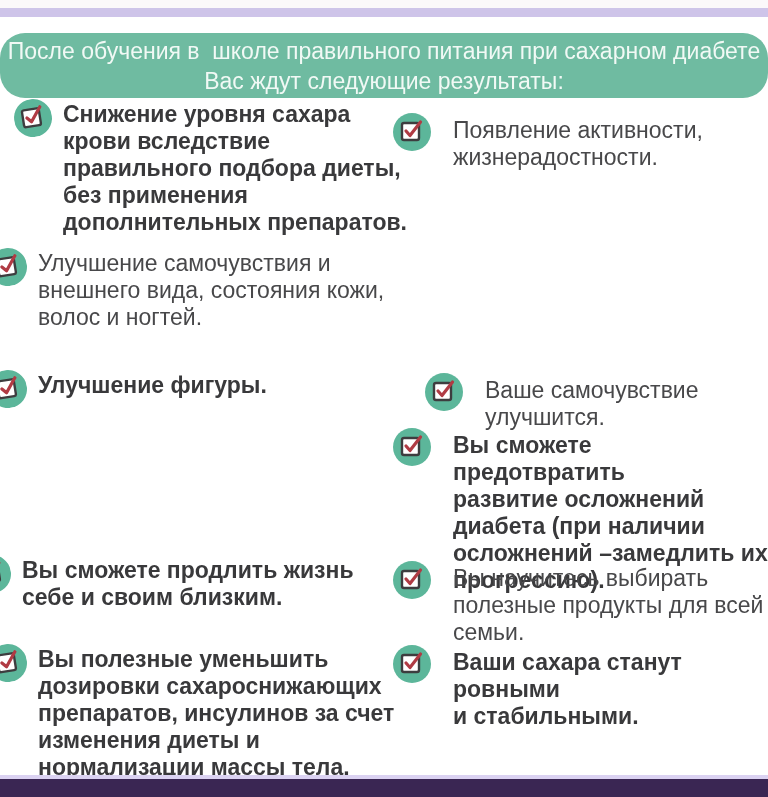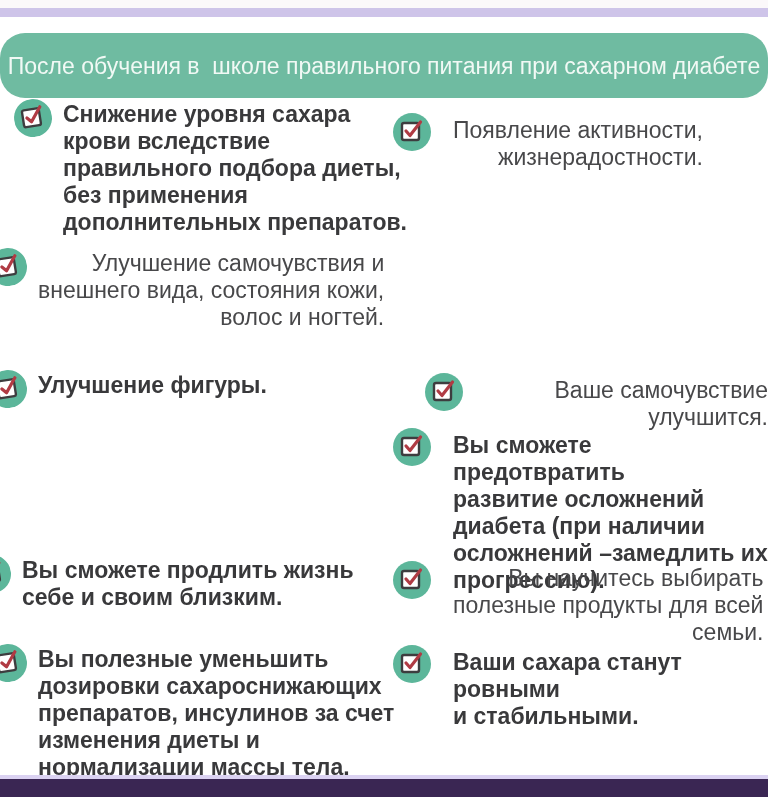--- a/index.html
+++ b/index.html
@@ -9,41 +9,42 @@
   .top-strip{position:absolute;left:0;top:0;width:768px;height:8px;background:#fbf8fa;}
   .lavender-stripe{position:absolute;left:0;top:8px;width:768px;height:9px;background:#cec4e9;}
 
   .banner{position:absolute;left:0;top:33px;width:768px;height:65px;background:#6fbba1;
           display:flex;flex-direction:column;align-items:center;justify-content:center;border-radius:25px;}
   .banner .t{color:#f1f9f5;font-size:23px;line-height:30px;text-align:center;white-space:pre;}
 
   .item{position:absolute;}
   .item .txt{margin:0;font-size:23px;line-height:27px;color:#414143;white-space:pre-line;}
   .item.bold .txt{font-weight:700;color:#39393b;}
-  .item.reg .txt{font-weight:400;color:#48484a;text-align:right;}
+  .item.reg .txt{font-weight:400;color:#48484a;}
 
   .icon{position:absolute;width:38px;height:38px;display:block;}
   .item.left-col .icon{left:-49px;top:-2px;transform:rotate(-9deg);}
   .item.right-col .icon{left:-60px;top:-4px;}
 
   .txt-block{position:relative;}
 
   .bottom-lavender{position:absolute;left:0;top:775px;width:768px;height:4px;background:#dbd2f2;}
   .bottom-purple{position:absolute;left:0;top:779px;width:768px;height:18px;background:#3a2653;}
 </style>
 </head>
 <body>
 
 <div class="page">
 
   <div class="top-strip"></div>
   <div class="lavender-stripe"></div>
 
   <div class="banner">
     <div class="t">После обучения в  школе правильного питания при сахарном диабете</div>
+    <div class="t">Вас ждут следующие результаты:</div>
   </div>
 
   <div class="item left-col bold" style="left:38px;top:101px;margin-left:25px;">
     <span class="icon">
       <svg width="38" height="38" viewBox="0 0 38 38">
           <circle cx="19" cy="19" r="19" fill="#5cb69a"></circle>
           <rect x="9" y="10" width="17" height="17" rx="2" fill="#ffffff" stroke="#3d3d3f" stroke-width="2.4"></rect>
           <path d="M13 18 L17 22.5 L27.5 9" stroke="#b03b44" stroke-width="3.2" fill="none" stroke-linecap="round" stroke-linejoin="round"></path>
         </svg>
     </span>

